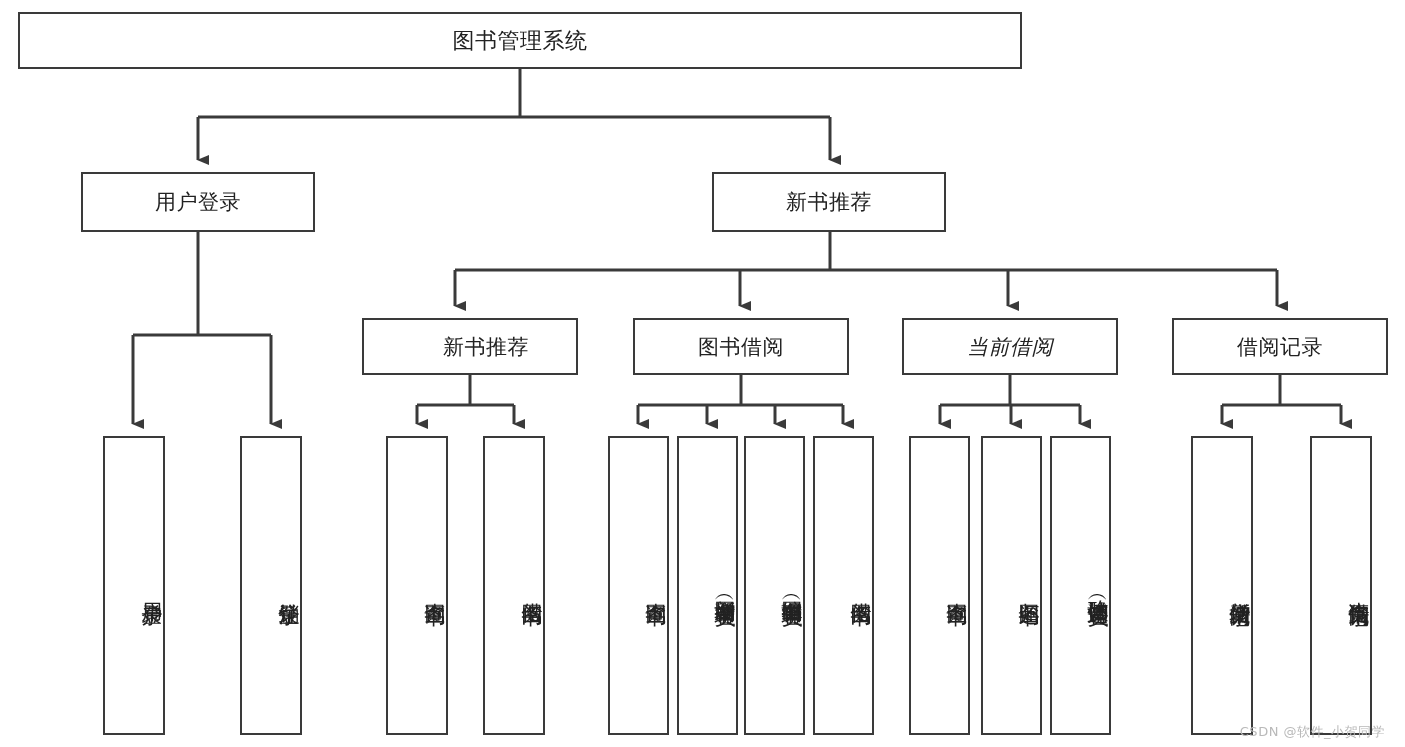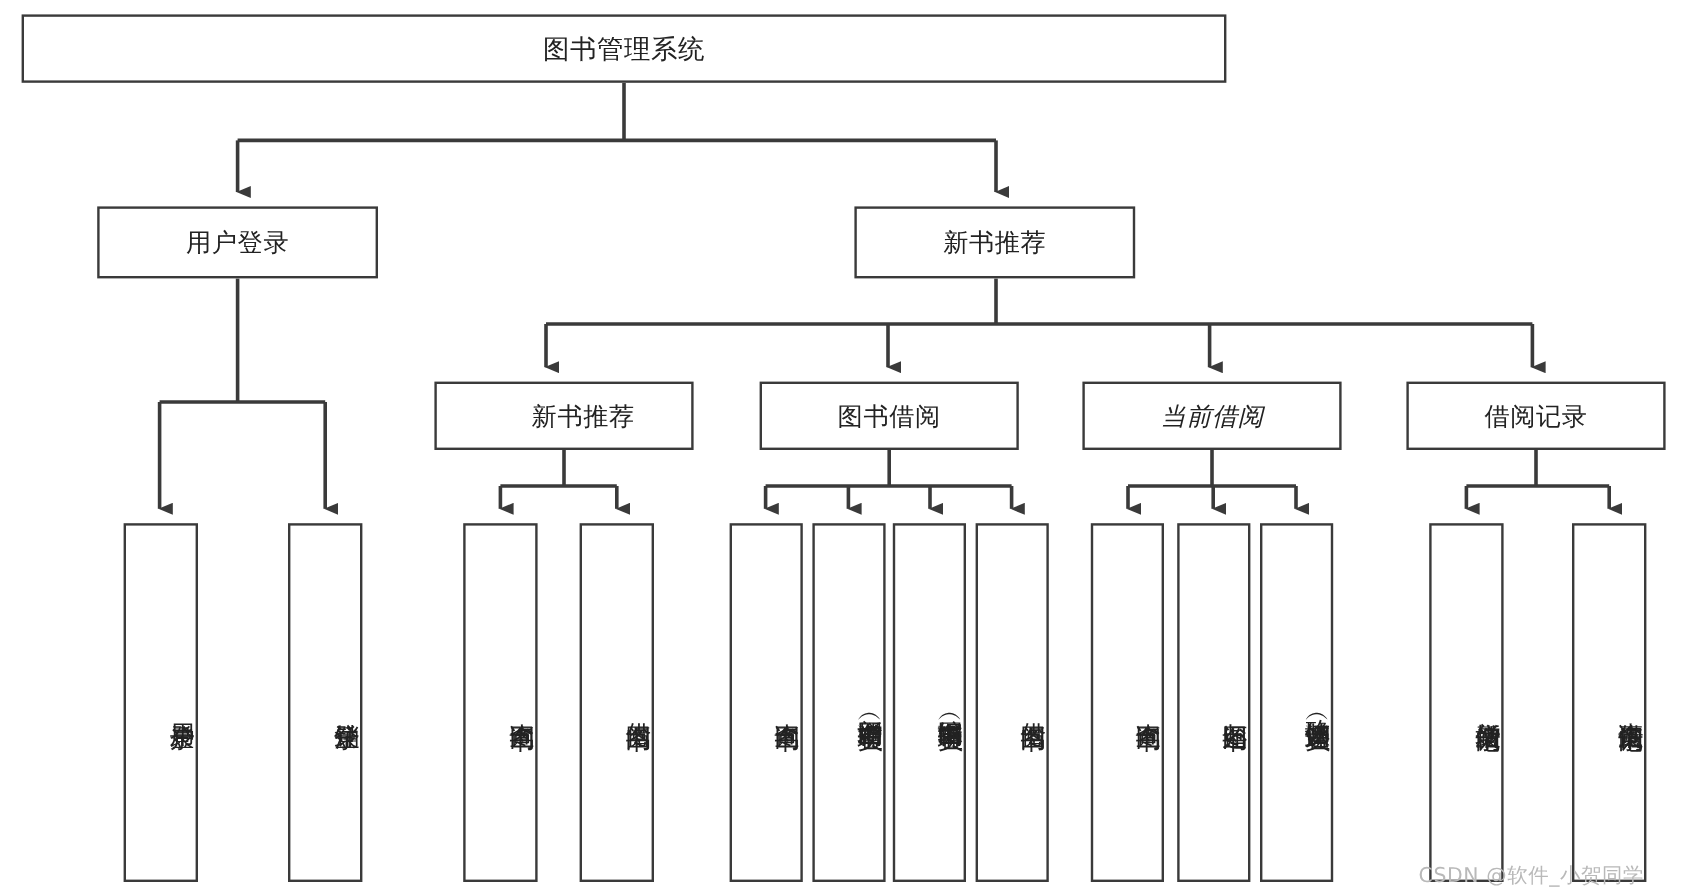--- a/index.html
+++ b/index.html
@@ -52,23 +52,23 @@
   .node-box.vert > .vlabel {
     writing-mode: vertical-rl;
     text-orientation: upright;
     white-space: nowrap;
   }
   .node-box.root {
     font-size: 22px;
   }
   .watermark {
     position: absolute;
-    right: 23px;
+    right: 8px;
     bottom: 6px;
-    font-size: 17px;
+    font-size: 13px;
     color: #b9b9b9;
     letter-spacing: 0.5px;
     pointer-events: none;
     user-select: none;
     text-align: center;
   }
 </style>
 </head>
 <body>
 

